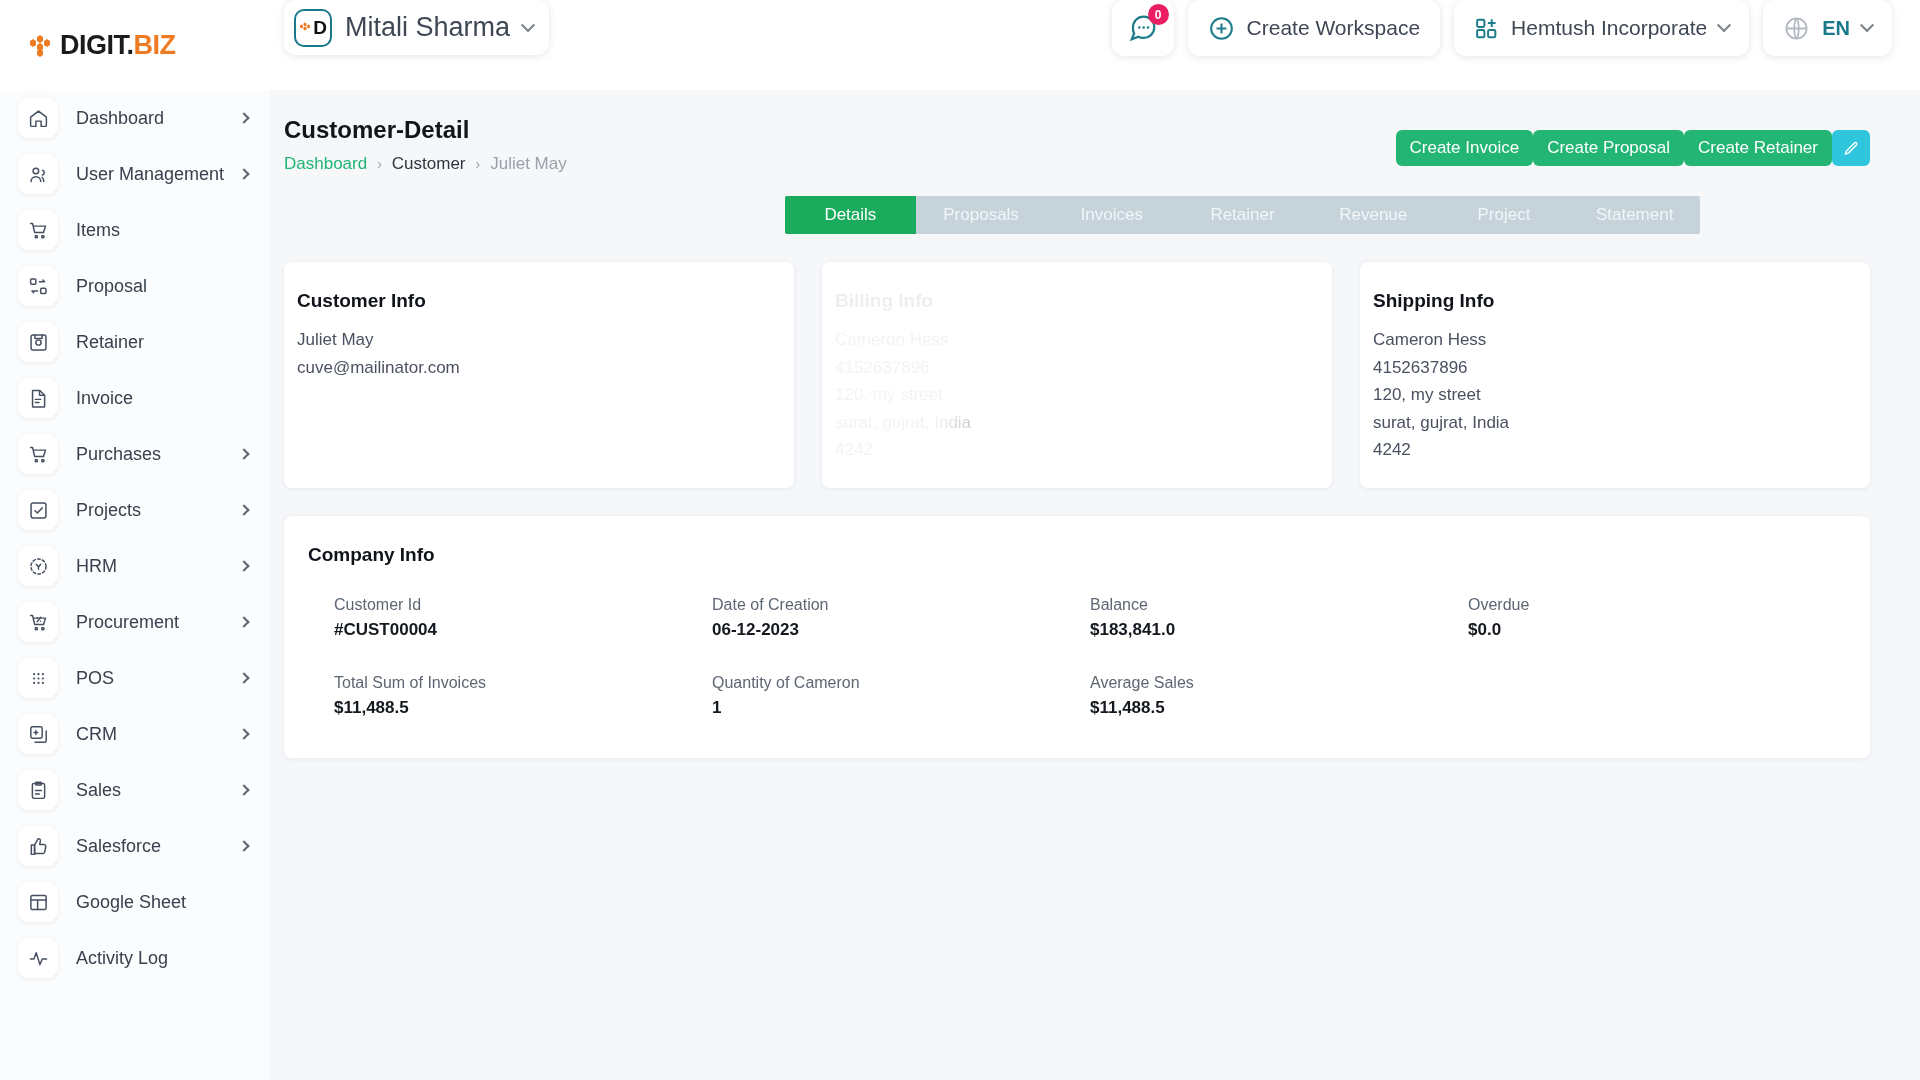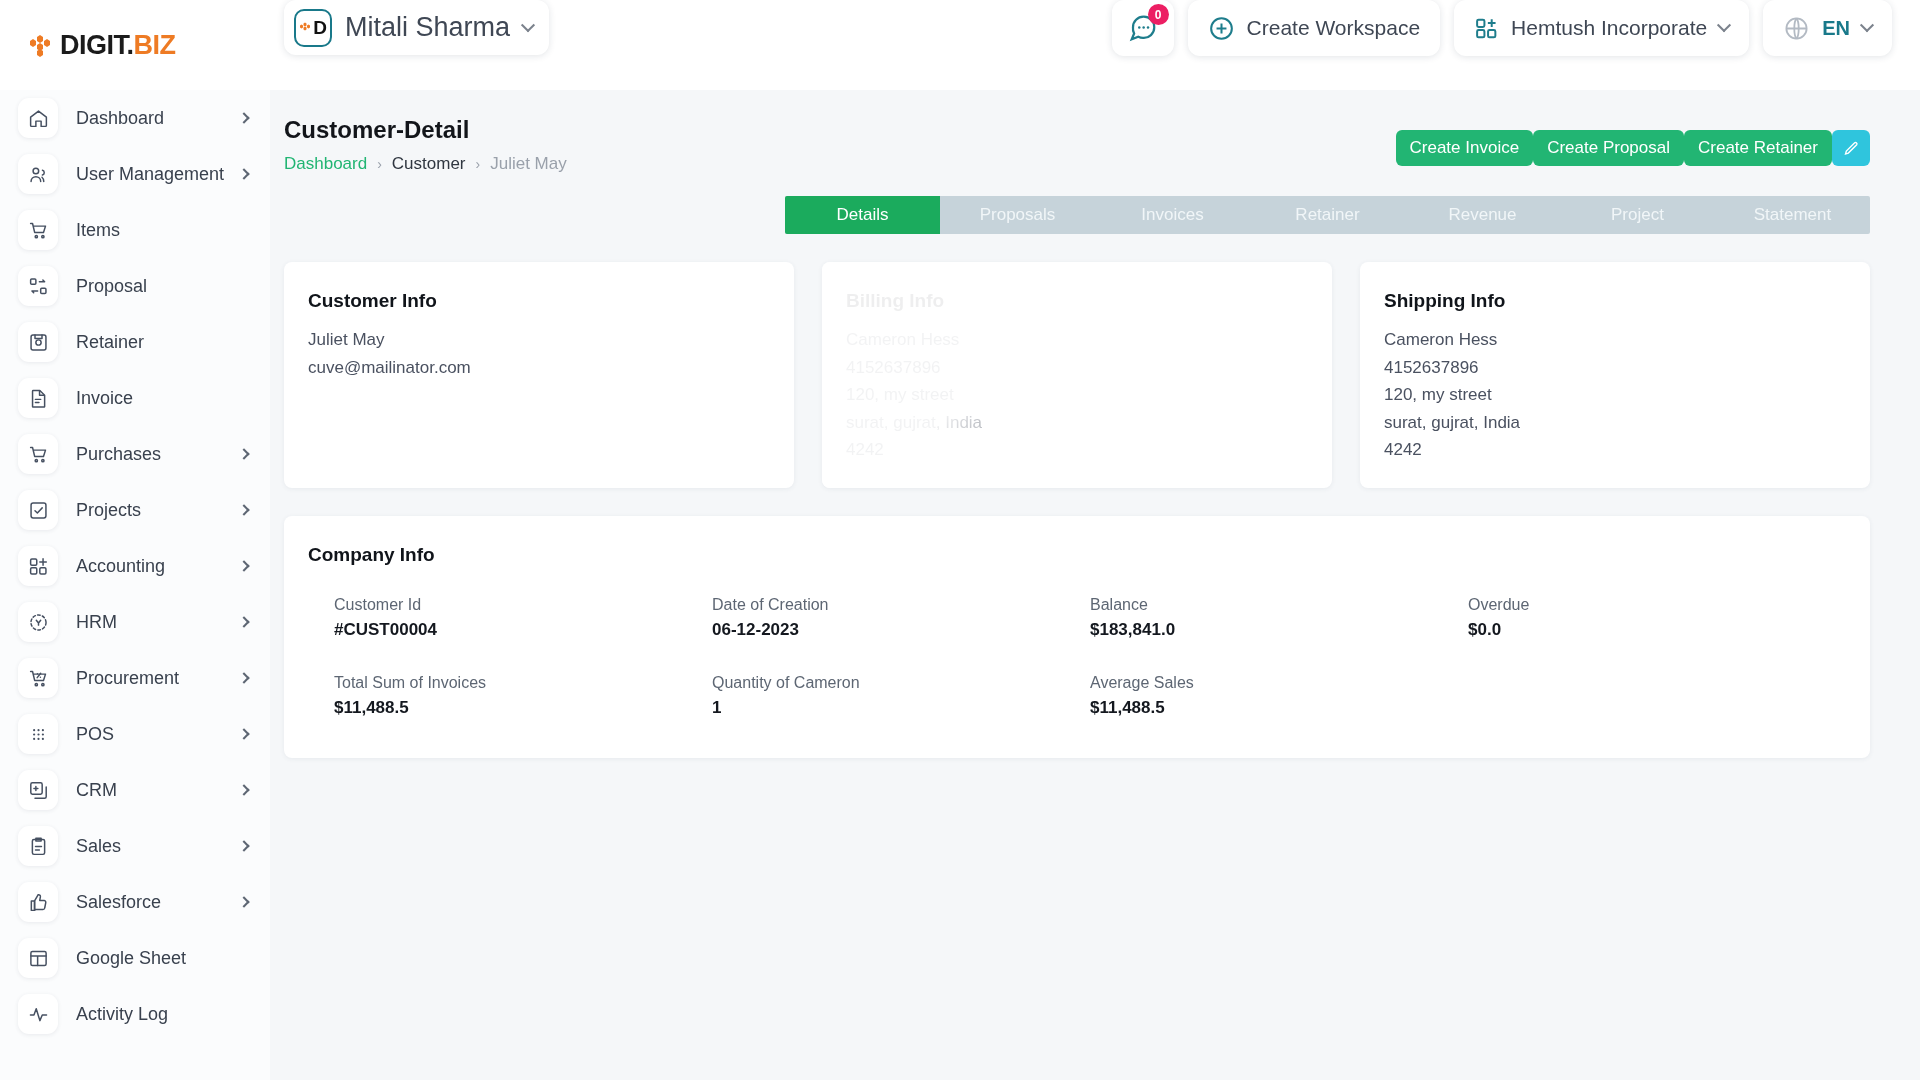--- a/index.html
+++ b/index.html
@@ -113,34 +113,34 @@
   }
   .btn-edit {
     background: #2fc5dd; border: none; border-radius: 6px; width: 38px; height: 36px;
     display: flex; align-items: center; justify-content: center; cursor: pointer;
   }
 
   
   .tabs {
     margin: 22px 50px 0 0; margin-left: 515px;
     display: flex; height: 38px; background: #c6d3da;
-    border-radius: 2px; overflow: hidden; width: 1085px;
+    border-radius: 2px; overflow: hidden; width: 915px;
   }
   .tab {
     flex: 1; display: flex; align-items: center; justify-content: center;
     font-size: 17px; color: #f1f6f8; cursor: pointer;
   }
   .tab.active { background: #1bab5d; color: #ffffff; }
 
   
   .cards-row { display: flex; gap: 28px; padding: 28px 50px 0 14px; }
   .card {
     flex: 1; background: #fff; border-radius: 8px; min-height: 196px;
     box-shadow: 0 1px 5px rgba(40,60,80,.07);
-    padding: 28px 24px 24px 24px; position: relative; overflow: hidden;
+    padding: 28px 24px 24px 13px; position: relative; overflow: hidden;
   }
   .card-title { font-size: 19px; font-weight: bold; color: #10141a; margin-bottom: 14px; }
   .card-line { font-size: 17px; color: #4a5160; line-height: 1.62; }
   
   .fade-mask {
     position: absolute; inset: 0; pointer-events: none;
     background: linear-gradient(125deg, rgba(255,255,255,.93) 0%, rgba(255,255,255,.93) 34%, rgba(255,255,255,0) 56%);
   }
 
   
@@ -313,32 +313,20 @@
           <rect x="3.5" y="3.5" width="17" height="17" rx="2.4"></rect>
           <path d="M8 12.2l2.7 2.7L16.2 9"></path>
         </svg>
      </span>
      <span class="side-label">Projects</span>
      <span class="side-chev"></span>
     </div>
     <div class="side-item">
       <span class="side-icon">
        <svg viewBox="0 0 24 24" width="21" height="21" fill="none" stroke="#465061" stroke-width="1.7" stroke-linecap="round" stroke-linejoin="round">
-          <rect x="3" y="3.5" width="7" height="7" rx="1.4"></rect>
-          <rect x="3" y="13.5" width="7" height="7" rx="1.4"></rect>
-          <rect x="13.5" y="13.5" width="7" height="7" rx="1.4"></rect>
-          <path d="M17.2 3.2v7.4M13.5 6.9h7.4"></path>
-        </svg>
-     </span>
-     <span class="side-label">Accounting</span>
-     <span class="side-chev"></span>
-    </div>
-    <div class="side-item">
-      <span class="side-icon">
-       <svg viewBox="0 0 24 24" width="21" height="21" fill="none" stroke="#465061" stroke-width="1.7" stroke-linecap="round" stroke-linejoin="round">
           <circle cx="12" cy="12" r="8.6" stroke-dasharray="3 2.6"></circle>
           <path d="M9.5 9.5l2.5 3 2.5-3M12 12.5V15"></path>
         </svg>
      </span>
      <span class="side-label">HRM</span>
      <span class="side-chev"></span>
     </div>
     <div class="side-item">
       <span class="side-icon">
        <svg viewBox="0 0 24 24" width="21" height="21" fill="none" stroke="#465061" stroke-width="1.7" stroke-linecap="round" stroke-linejoin="round">

